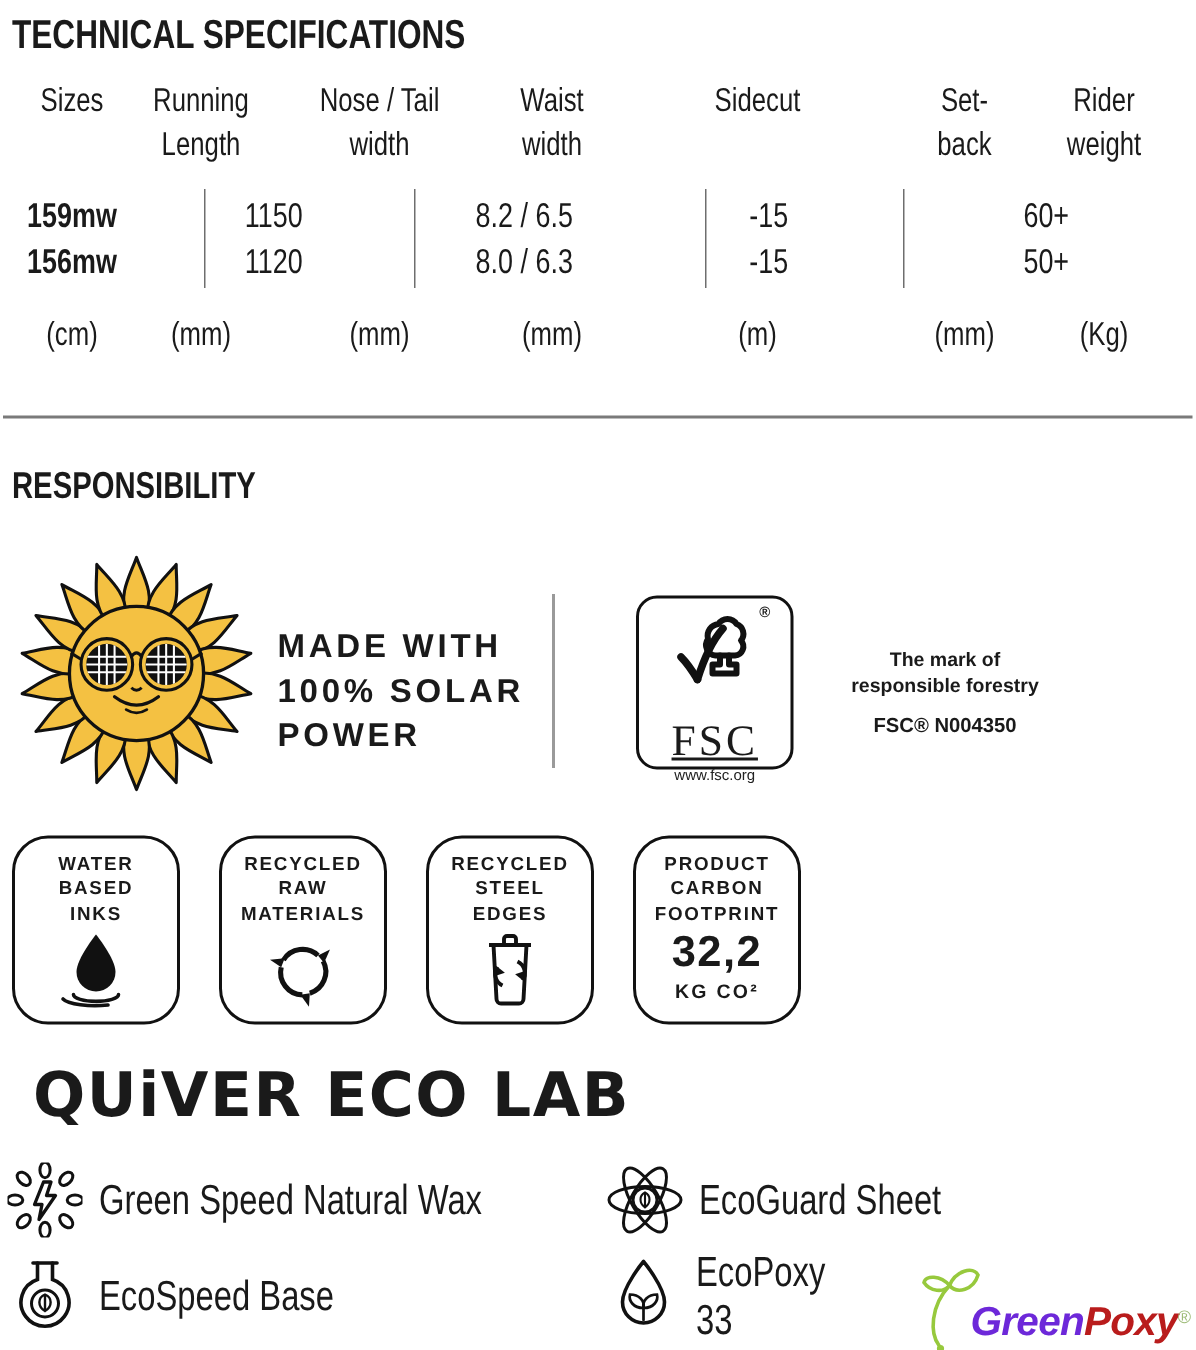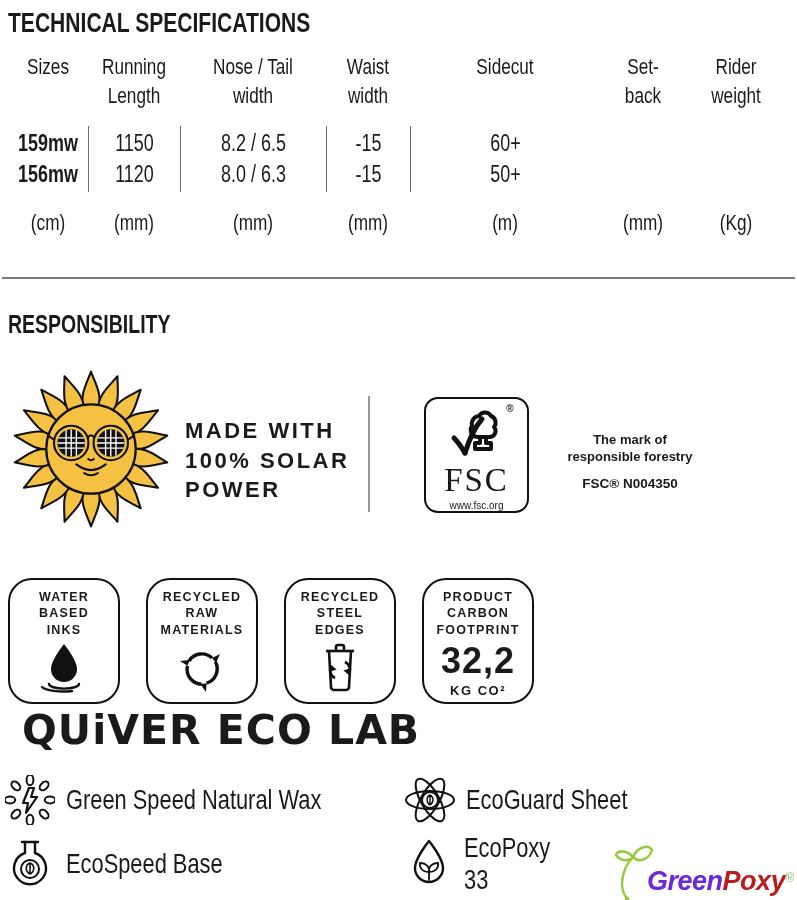--- a/index.html
+++ b/index.html
@@ -18,21 +18,21 @@
     margin:8px 0 0 8px;
   }
   .spec-grid {
     display:grid; margin-left:8px;
     grid-template-columns:80px 92px 146px 84px 190px 86px 100px;
   }
   .spec-head { margin-top:14px; }
   .spec-head .hcell {
     font-size:22px; text-align:center; line-height:1.3;
   }
-  .spec-rows { margin-top:16px; }
+  .spec-rows { margin-top:16px;gap:48px; }
   .spec-col { padding:2px 0; }
   .spec-col + .spec-col { border-left:1.5px solid #6e6e6e; }
   .spec-cell {
     font-size:23px; text-align:center; line-height:31px;
   }
   .spec-cell.size { font-weight:bold; }
   .spec-units { margin-top:18px; }
   .ucell { font-size:22px; text-align:center; }
 
   .hrule { position:absolute; left:2px; right:2px; top:277px; height:2px; background:#7a7a7a; }
@@ -47,39 +47,39 @@
   }
   .vdivider { position:absolute; left:368px; top:396px; width:2px; height:116px; background:#9a9a9a; }
 
   .fsc-box {
     position:absolute; left:424px; top:397px; width:105px; height:116px;
     border:2px solid #111; border-radius:14px; display:flex; flex-direction:column;
     align-items:center; padding-top:7px; background:#fff;
   }
   .fsc-logo-wrap { position:relative; width:62px; height:56px; }
   .fsc-reg { position:absolute; right:-6px; top:-3px; font-size:10px; font-weight:bold; }
-  .fsc-word { font-family:"Liberation Serif","DejaVu Serif",serif; font-size:33px; letter-spacing:2px; margin-top:0px; }
+  .fsc-word { font-family:"Liberation Serif","DejaVu Serif",serif; font-size:29px; letter-spacing:2px; margin-top:16px;text-decoration:underline; }
   .fsc-url { font-size:10px; margin-top:1px; color:#222; }
   .fsc-text {
     position:absolute; left:540px; top:432px; width:180px; text-align:center;
   }
   .fsc-tagline { font-size:13px; font-weight:bold; line-height:1.3; }
   .fsc-license { font-size:13.5px; font-weight:bold; margin-top:10px; }
 
   
-  .badges-row { position:absolute; left:8px; top:578px; display:flex; gap:26px; }
+  .badges-row { position:absolute; left:8px; top:557px; display:flex; gap:26px; }
   .badge {
     width:112px; height:126px; border:2.4px solid #111; border-radius:24px;
     display:flex; flex-direction:column; align-items:center; padding-top:9px; background:#fff;
   }
   .badge-label {
     font-size:12.5px; font-weight:bold; letter-spacing:1.2px; text-align:center; line-height:1.3;
   }
   .badge-icon { margin-top:4px; }
-  .badge-value { font-size:36px; font-weight:bold; letter-spacing:1px; margin-top:2px; }
+  .badge-value { font-size:29px; font-weight:bold; letter-spacing:1px; margin-top:2px; }
   .badge-unit { font-size:13px; font-weight:bold; letter-spacing:1.5px; margin-top:1px; }
 
   
   .ecolab-title {
     position:absolute; left:22px; top:706px; font-size:41px; font-weight:bold;
     letter-spacing:1px; font-family:"DejaVu Sans","Liberation Sans",sans-serif;
   }
   .ecolab-grid {
     position:absolute; left:4px; top:772px; width:790px;
     display:grid; grid-template-columns:400px 1fr; row-gap:8px;

